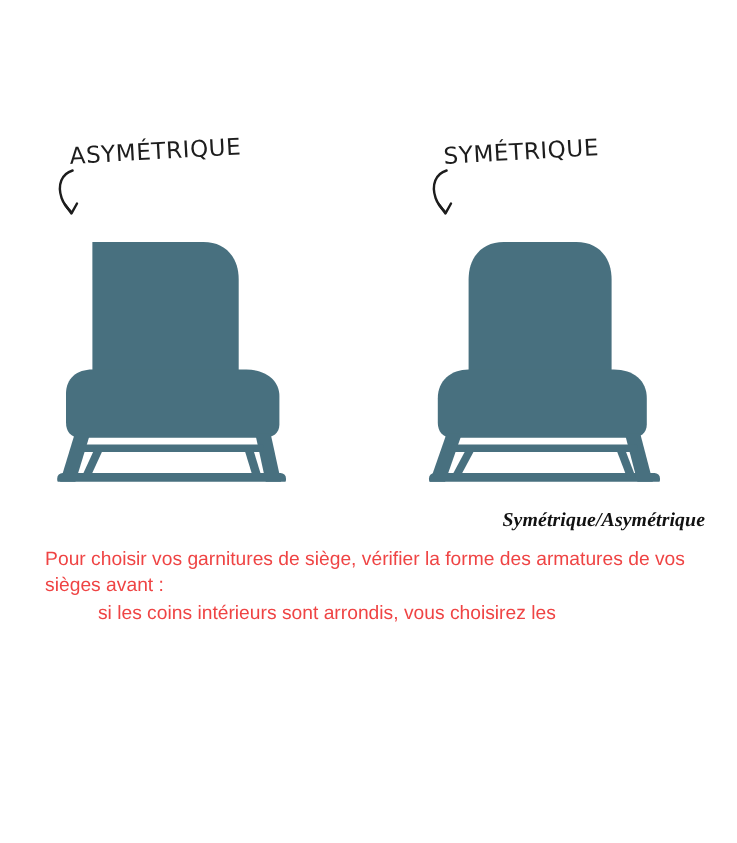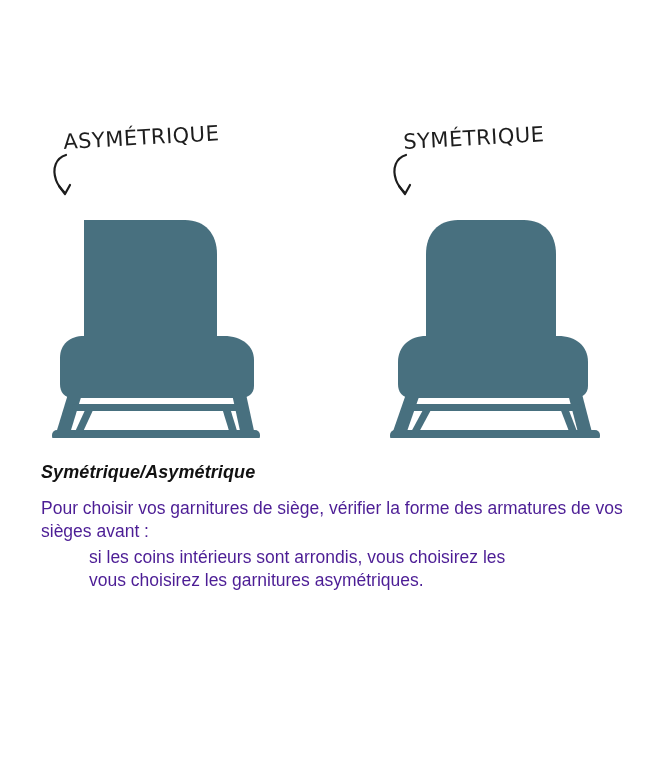--- a/index.html
+++ b/index.html
@@ -54,33 +54,34 @@
     left: 8px;
   }
 
   .text-area {
     position: absolute;
     top: 462px;
     left: 41px;
     width: 600px;
   }
   .subtitle {
-    font-family: Liberation Sans, sans-serif;
+    font-family: Liberation Serif, serif;
     font-weight: bold;
     font-style: italic;
     font-size: 18px;
     color: #111111;
     margin: 0 0 14px 0;
     letter-spacing: 0.1px;
+    text-align: right;
   }
   .body-text {
     font-family: "Liberation Sans", sans-serif;
     font-size: 17.5px;
     line-height: 1.33;
-    color: #4c1d95;
+    color: #ef4444;
     margin: 0;
   }
   .body-text .line { display: block; margin-left: 48px; }
   .body-p1 { margin: 0 0 2px 0; }
 </style>
 </head>
 <body>
 
 <div class="page">
 
@@ -171,17 +172,16 @@
       </svg>
     </div>
 
   </div>
 
   <div class="text-area">
     <h2 class="subtitle">Symétrique/Asymétrique</h2>
     <p class="body-text body-p1">Pour choisir vos garnitures de siège, vérifier la forme des armatures de vos sièges avant :</p>
     <p class="body-text">
       <span class="line">si les coins intérieurs sont arrondis, vous choisirez les</span>
-      <span class="line">vous choisirez les garnitures asymétriques.</span>
     </p>
   </div>
 
 </div>
 
 </body></html>

